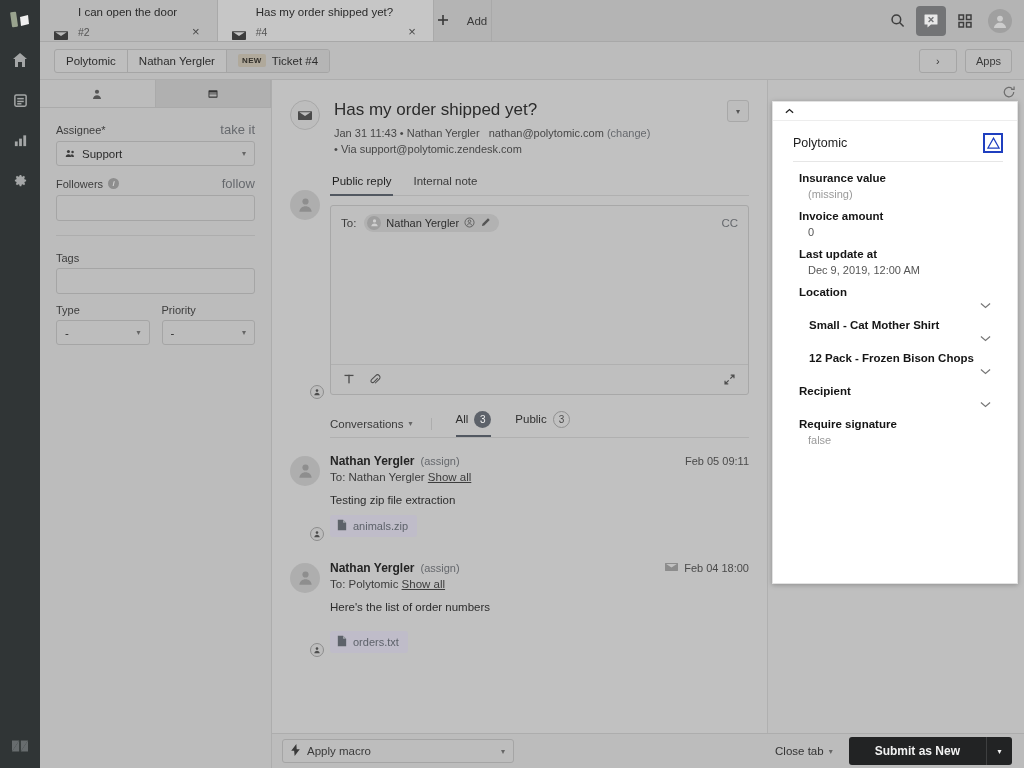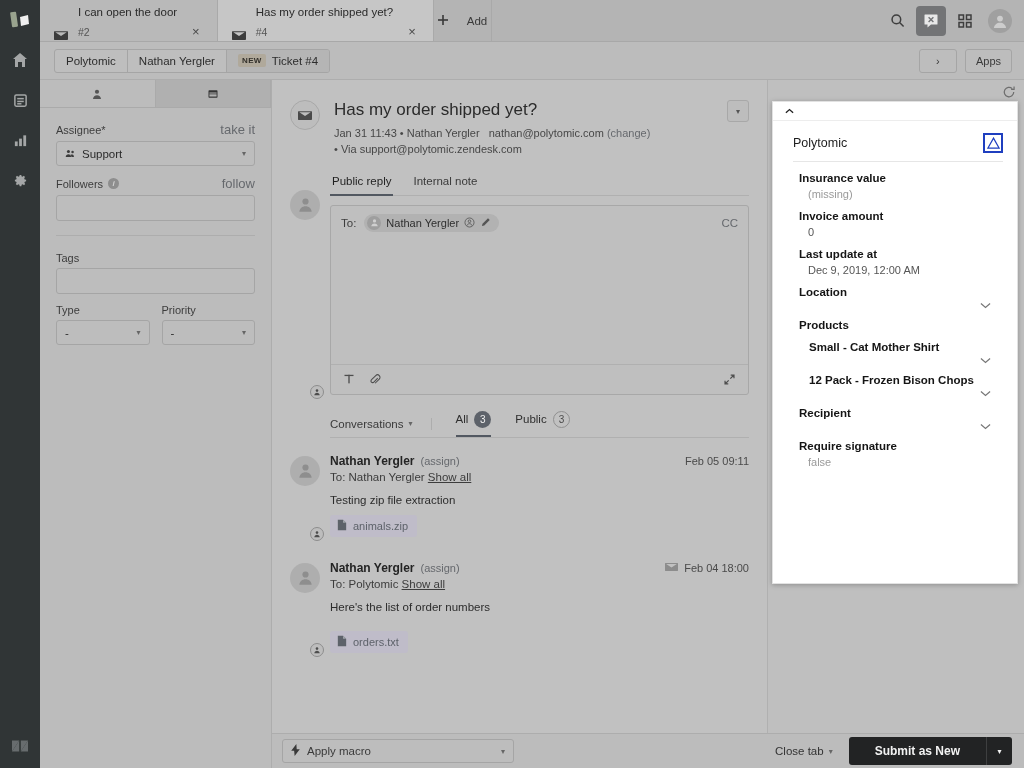--- a/index.html
+++ b/index.html
@@ -843,23 +843,20 @@
 
     <div class="ap-field">
       <div class="ap-key">Location</div>
       <div class="ap-chev">
         <svg width="11" height="7" viewBox="0 0 12 7" fill="none" stroke="currentColor" stroke-width="1.3">
           <path d="M1 1.3L6 5.6 11 1.3"></path>
         </svg>
       </div>
     </div>
 
-    <div class="ap-field">
-      <div class="ap-key">Products</div>
-    </div>
 
     <div class="ap-field nested">
       <div class="ap-key">Small - Cat Mother Shirt</div>
       <div class="ap-chev">
         <svg width="11" height="7" viewBox="0 0 12 7" fill="none" stroke="currentColor" stroke-width="1.3">
           <path d="M1 1.3L6 5.6 11 1.3"></path>
         </svg>
       </div>
     </div>
 

